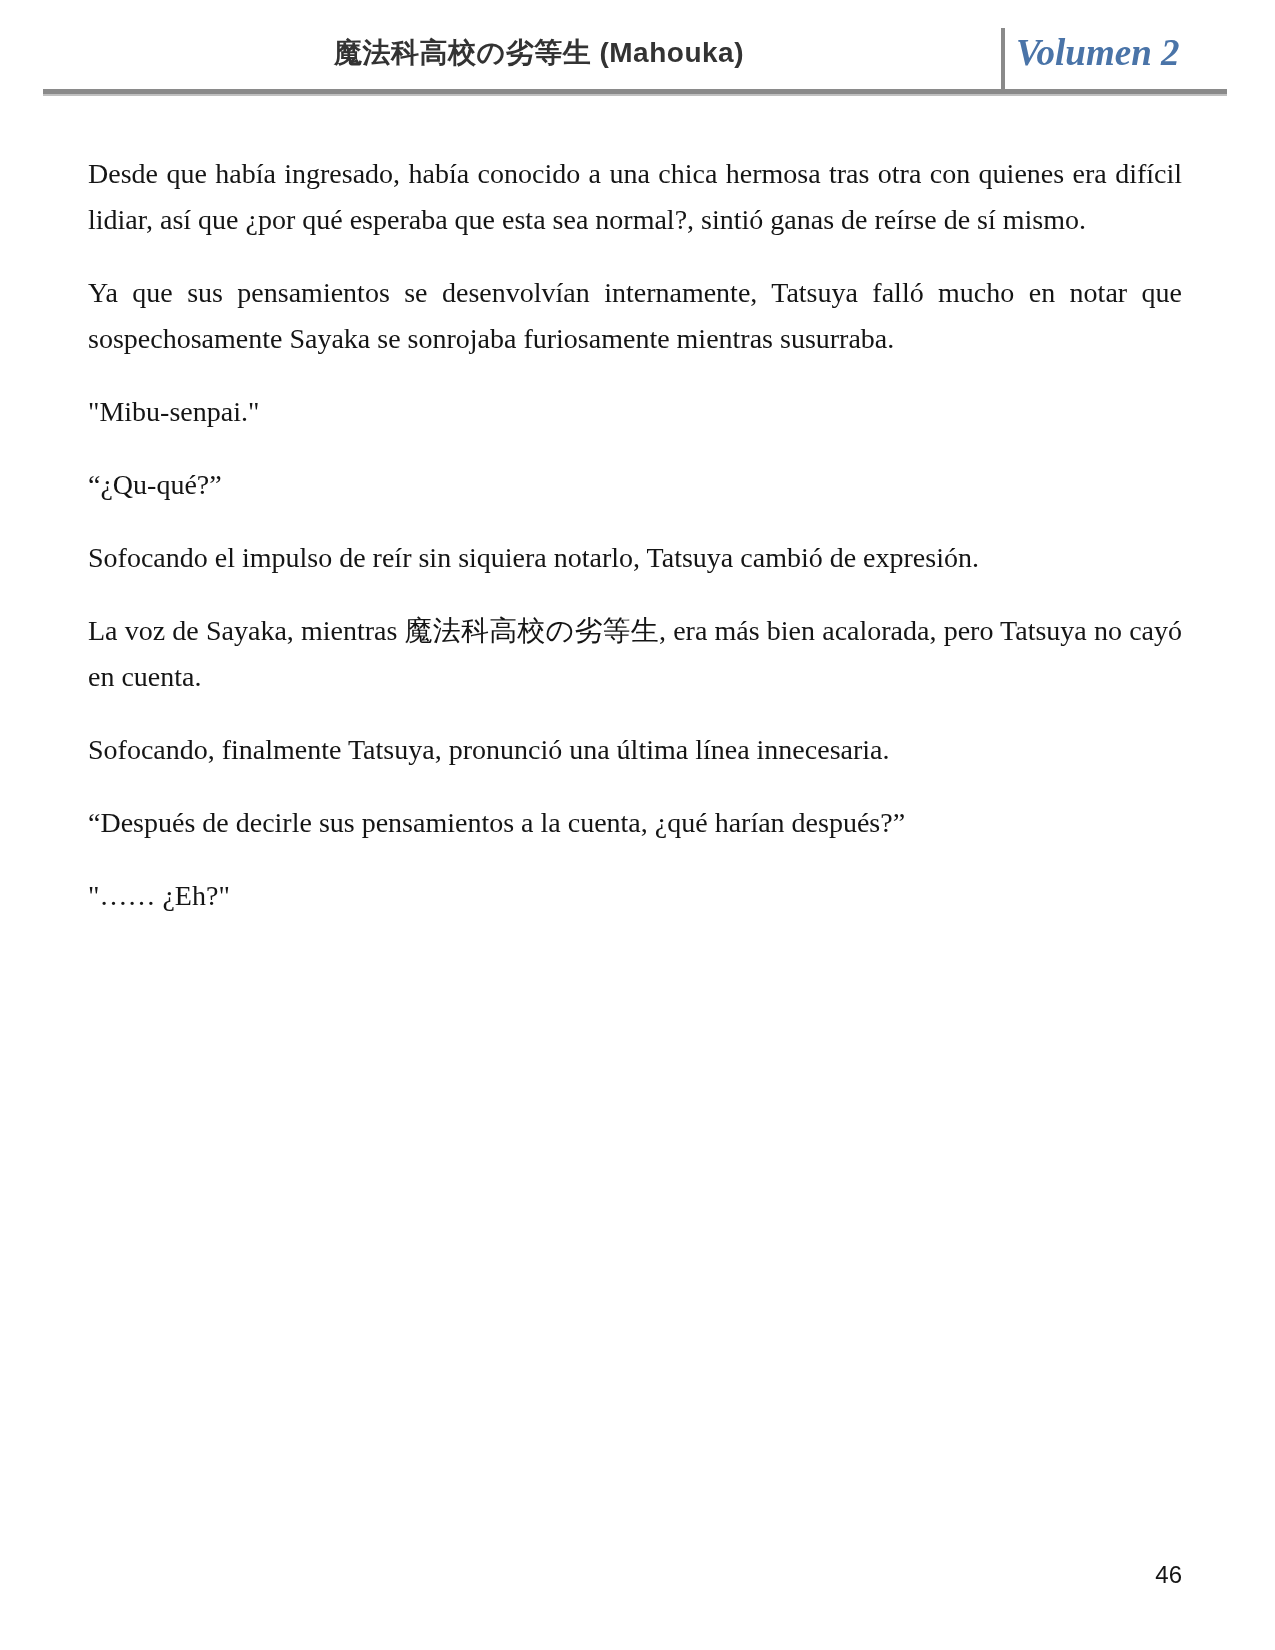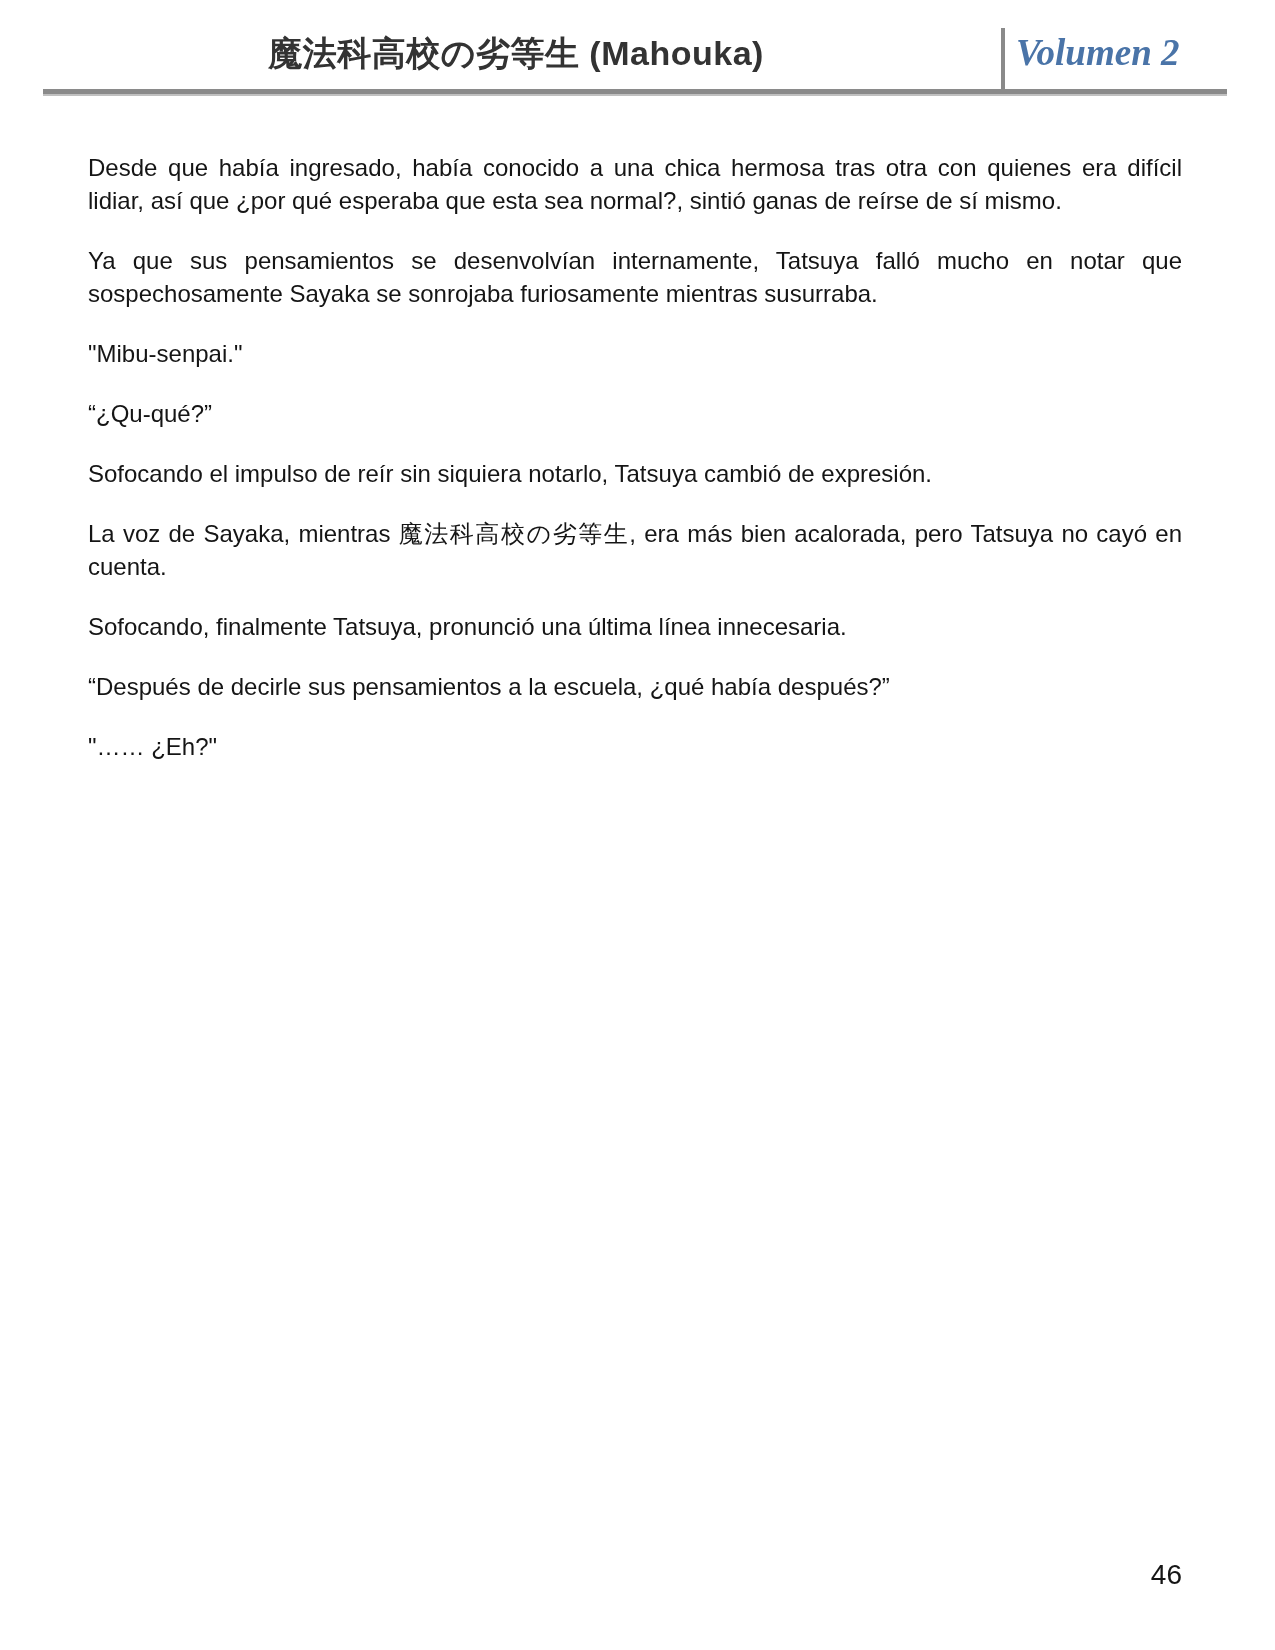--- a/index.html
+++ b/index.html
@@ -15,23 +15,23 @@
     font-family:"Liberation Sans", sans-serif;
     width:1275px;height:1650px;
     position:relative;
     overflow:hidden;
   }
   .page{
     position:absolute;left:0;top:0;width:1275px;height:1650px;background:#ffffff;
   }
   
   .header-title{
-    position:absolute;left:37px;top:30px;width:958px;
+    position:absolute;left:60px;top:30px;width:958px;
     text-align:center;
-    font-size:34px;font-weight:bold;line-height:46px;
+    font-size:28px;font-weight:bold;line-height:46px;
     color:var(--title-text);
     letter-spacing:0.5px;
     white-space:nowrap;
   }
   .header-vline{
     position:absolute;left:1001px;top:28px;width:4px;height:61px;
     background:var(--rule-gray);
   }
   .header-volume{
     position:absolute;left:1016px;top:33px;
@@ -43,31 +43,31 @@
   }
   .header-rule{
     position:absolute;left:43px;top:89px;width:1184px;height:7px;
     background:var(--rule-gray);
     border-bottom:2px solid var(--rule-gray-light);
   }
   
   .body-text{
     position:absolute;left:88px;top:151px;width:1094px;
     color:var(--body-text);
-    font-size:24px;line-height:33px;
+    font-size:28px;line-height:46px;font-family:Liberation Serif, serif;
   }
   .body-text p{
     margin:0 0 27px 0;
     text-align:justify;
   }
   
   .page-number{
     position:absolute;right:93px;top:1558px;
     color:var(--body-text);
-    font-size:28px;line-height:33px;
+    font-size:24px;line-height:33px;
   }
 </style>
 </head>
 <body>
 
 <div class="page">
 
   <div class="header-title">魔法科高校の劣等生 (Mahouka)</div>
 
   <div class="header-vline"></div>
@@ -77,19 +77,19 @@
   <div class="header-rule"></div>
 
   <div class="body-text">
     <p>Desde que había ingresado, había conocido a una chica hermosa tras otra con quienes era difícil lidiar, así que ¿por qué esperaba que esta sea normal?, sintió ganas de reírse de sí mismo.</p>
     <p>Ya que sus pensamientos se desenvolvían internamente, Tatsuya falló mucho en notar que sospechosamente Sayaka se sonrojaba furiosamente mientras susurraba.</p>
     <p>"Mibu-senpai."</p>
     <p>“¿Qu-qué?”</p>
     <p>Sofocando el impulso de reír sin siquiera notarlo, Tatsuya cambió de expresión.</p>
     <p>La voz de Sayaka, mientras 魔法科高校の劣等生, era más bien acalorada, pero Tatsuya no cayó en cuenta.</p>
     <p>Sofocando, finalmente Tatsuya, pronunció una última línea innecesaria.</p>
-    <p>“Después de decirle sus pensamientos a la escuela, ¿qué había después?”</p>
+    <p>“Después de decirle sus pensamientos a la cuenta, ¿qué harían después?”</p>
     <p>"…… ¿Eh?"</p>
   </div>
 
   <div class="page-number">46</div>
 
 </div>
 
 </body></html>

